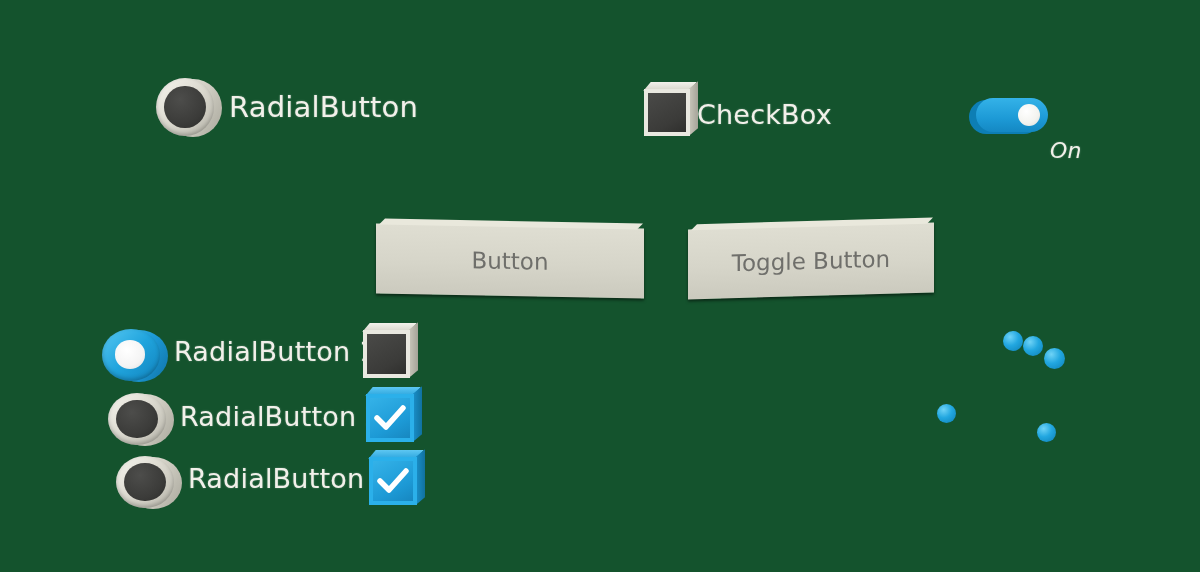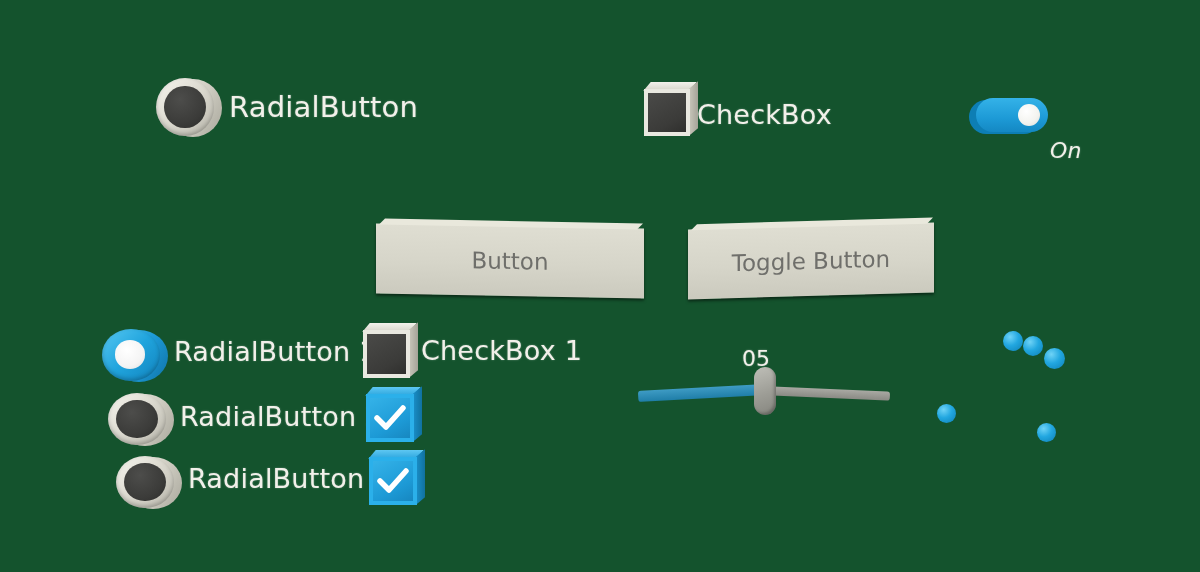--- a/index.html
+++ b/index.html
@@ -272,21 +272,20 @@
   </div>
   <div class="lbl" style="left:188px; top:463px; font-size:27px;">RadialButton 3</div>
 
   <div class="cbox" style="left:363px; top:330px; width:47px; height:48px;">
     <div class="topface"></div>
     <div class="rightface"></div>
     <div class="frontface">
       <div class="inner"></div>
     </div>
   </div>
-  <div class="lbl" style="left:421px; top:335px; font-size:27px;">CheckBox 1</div>
 
   <div class="cbox checked" style="left:366px; top:394px; width:48px; height:48px;">
     <div class="topface"></div>
     <div class="rightface"></div>
     <div class="frontface">
       <div class="inner"></div>
       <div class="tick">
         <svg width="34" height="30" viewBox="0 0 34 30">
           <path d="M4 15 L13 24 L30 5" stroke="#ffffff" stroke-width="5.5" fill="none" stroke-linecap="round" stroke-linejoin="round"></path>
         </svg>
@@ -300,30 +299,20 @@
     <div class="frontface">
       <div class="inner"></div>
       <div class="tick">
         <svg width="34" height="30" viewBox="0 0 34 30">
           <path d="M4 15 L13 24 L30 5" stroke="#ffffff" stroke-width="5.5" fill="none" stroke-linecap="round" stroke-linejoin="round"></path>
         </svg>
       </div>
     </div>
   </div>
 
-  <div class="slider-wrap" style="left:638px; top:352px; width:252px; height:60px;">
-
-    <div class="slider-value" style="left:104px; top:-6px;">05</div>
-
-    <div class="slider-track-fill" style="left:0px; top:32px; width:126px; height:11px; transform: rotate(-3.2deg); transform-origin: right center;"></div>
-
-    <div class="slider-track-rest" style="left:126px; top:34px; width:126px; height:9px; transform: rotate(2.6deg); transform-origin: left center;"></div>
-
-    <div class="slider-handle" style="left:116px; top:15px; width:22px; height:48px;"></div>
-  </div>
 
   <div class="dot" style="left:1003px; top:331px; width:20px; height:20px;"></div>
   <div class="dot" style="left:1023px; top:336px; width:20px; height:20px;"></div>
   <div class="dot" style="left:1044px; top:348px; width:21px; height:21px;"></div>
   <div class="dot" style="left:937px;  top:404px; width:19px; height:19px;"></div>
   <div class="dot" style="left:1037px; top:423px; width:19px; height:19px;"></div>
 
 </div>
 
 </body></html>

